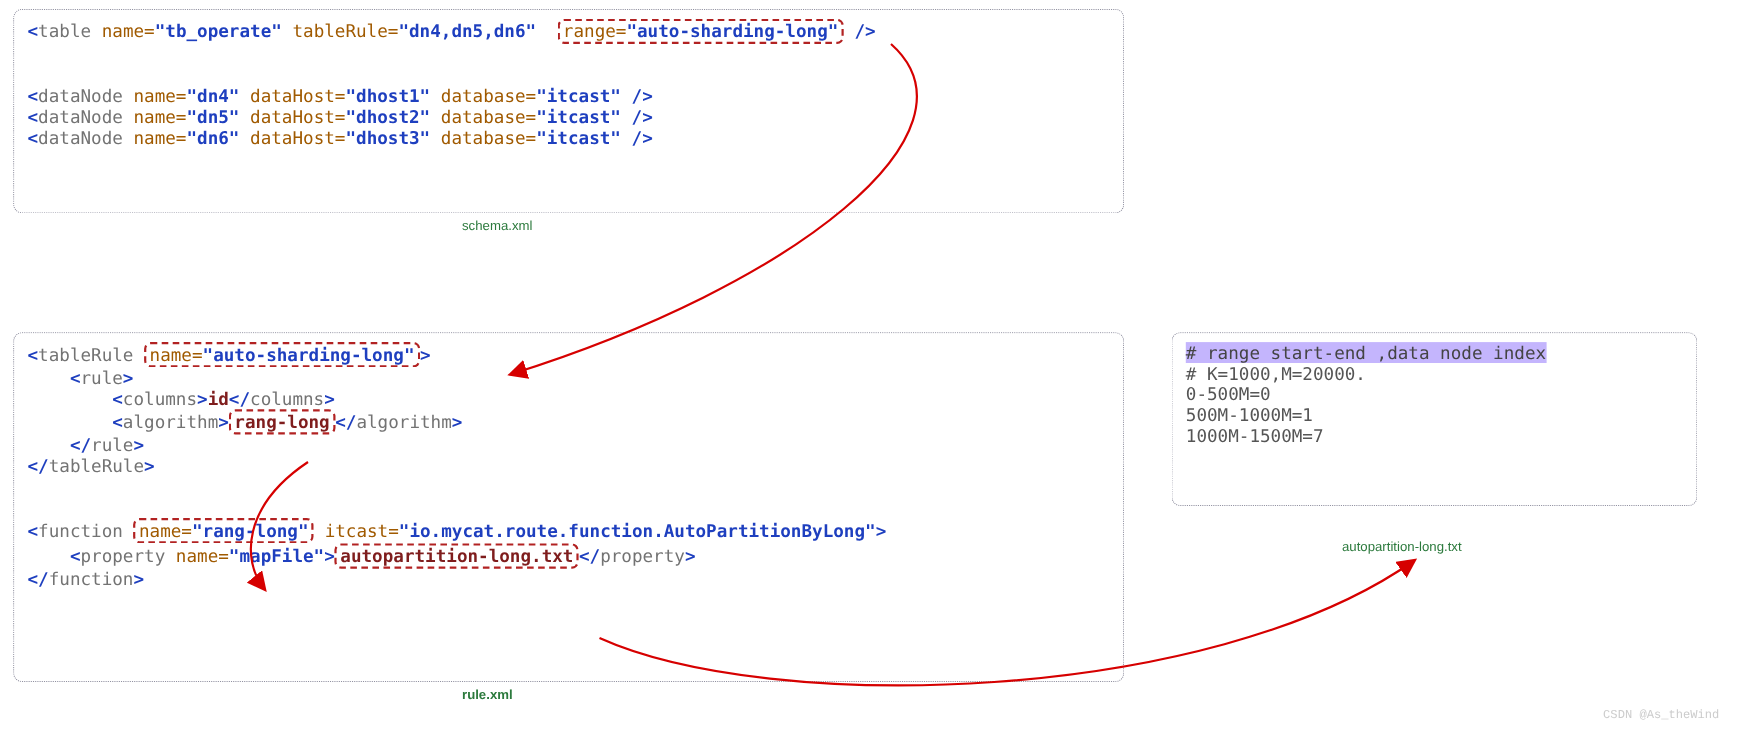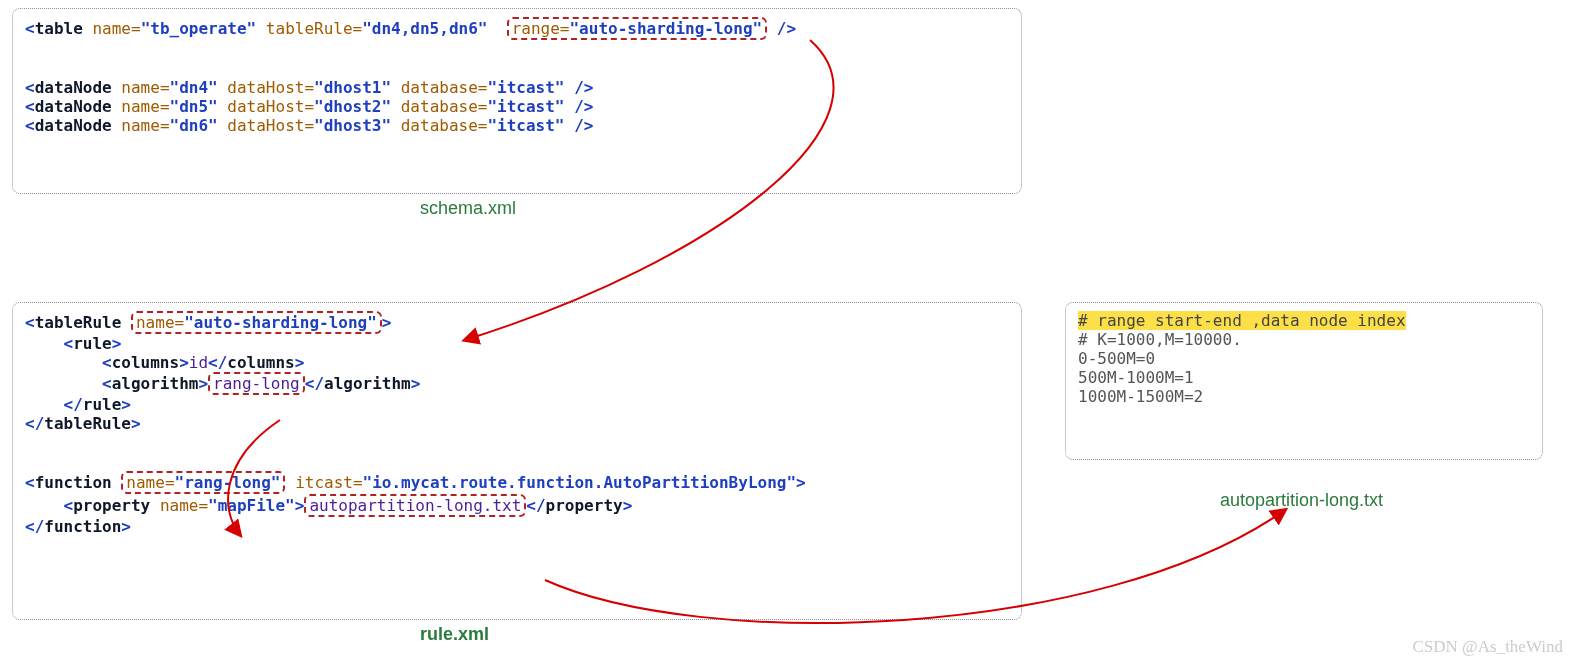--- a/index.html
+++ b/index.html
@@ -18,48 +18,48 @@
     border-radius: 8px;
     padding: 8px 12px;
     position: absolute;
     box-sizing: border-box;
     background: #fff;
   }
   .box-label {
     text-align: center;
     color: #2c7a3d;
     font-family: Arial, sans-serif;
-    font-size: 18px;
+    font-size: 12px;
     position: absolute;
   }
-  .tag { color: #0f172a; font-weight: bold; }
+  .tag { color: #737373; font-weight: normal; }
   .attr { color: #a05a00; text-align: center; }
   .val { color: #1e3fbf; font-weight: bold; }
   .punct { color: #1e3fbf; font-weight: bold; }
-  .txt { color: #4c1d95; font-weight: normal; }
+  .txt { color: #7f1d1d; font-weight: bold; }
   .hl-red {
     border: 2px dashed #b22222;
     border-radius: 6px;
     padding: 0px 3px;
     display: inline-block;
   }
   #txtbox {
     color: #555;
   }
   #txtbox .comment-hl {
-    background: #fde047;
+    background: #c4b5fd;
     color: #444;
   }
   .watermark {
     position: absolute;
     right: 20px;
     bottom: 8px;
     color: #ccc;
-    font-family: Liberation Serif, serif;
-    font-size: 17px;
+    font-family: Liberation Mono, monospace;
+    font-size: 11px;
   }
   svg.arrows {
     position: absolute;
     left: 0; top: 0;
     width: 1583px;
     height: 665px;
     pointer-events: none;
   }
   pre { margin: 0; white-space: pre; }
 </style>
@@ -86,24 +86,24 @@
 
 
 <span class="punct">&lt;</span><span class="tag">function</span> <span class="hl-red"><span class="attr">name=</span><span class="val">"rang-long"</span></span> <span class="attr">itcast=</span><span class="val">"io.mycat.route.function.AutoPartitionByLong"</span><span class="punct">&gt;</span>
     <span class="punct">&lt;</span><span class="tag">property</span> <span class="attr">name=</span><span class="val">"mapFile"</span><span class="punct">&gt;</span><span class="hl-red"><span class="txt">autopartition-long.txt</span></span><span class="punct">&lt;/</span><span class="tag">property</span><span class="punct">&gt;</span>
 <span class="punct">&lt;/</span><span class="tag">function</span><span class="punct">&gt;</span></pre>
 </div>
 <div class="box-label" style="left:420px; top:624px;font-weight:bold;">rule.xml</div>
 
 <div class="box" id="txtbox" style="left:1065px; top:302px; width:478px; height:158px;">
 <pre><span class="comment-hl"># range start-end ,data node index</span>
-<span># K=1000,M=10000.</span>
+<span># K=1000,M=20000.</span>
 <span>0-500M=0</span>
 <span>500M-1000M=1</span>
-<span>1000M-1500M=2</span></pre>
+<span>1000M-1500M=7</span></pre>
 </div>
 <div class="box-label" style="left:1220px; top:490px;">autopartition-long.txt</div>
 
 <div class="watermark">CSDN @As_theWind</div>
 
 <svg class="arrows">
   <defs>
     <marker id="arr" markerWidth="9" markerHeight="9" refX="7" refY="4.5" orient="auto">
       <path d="M0,0 L9,4.5 L0,9 z" fill="#d60000"></path>
     </marker>

